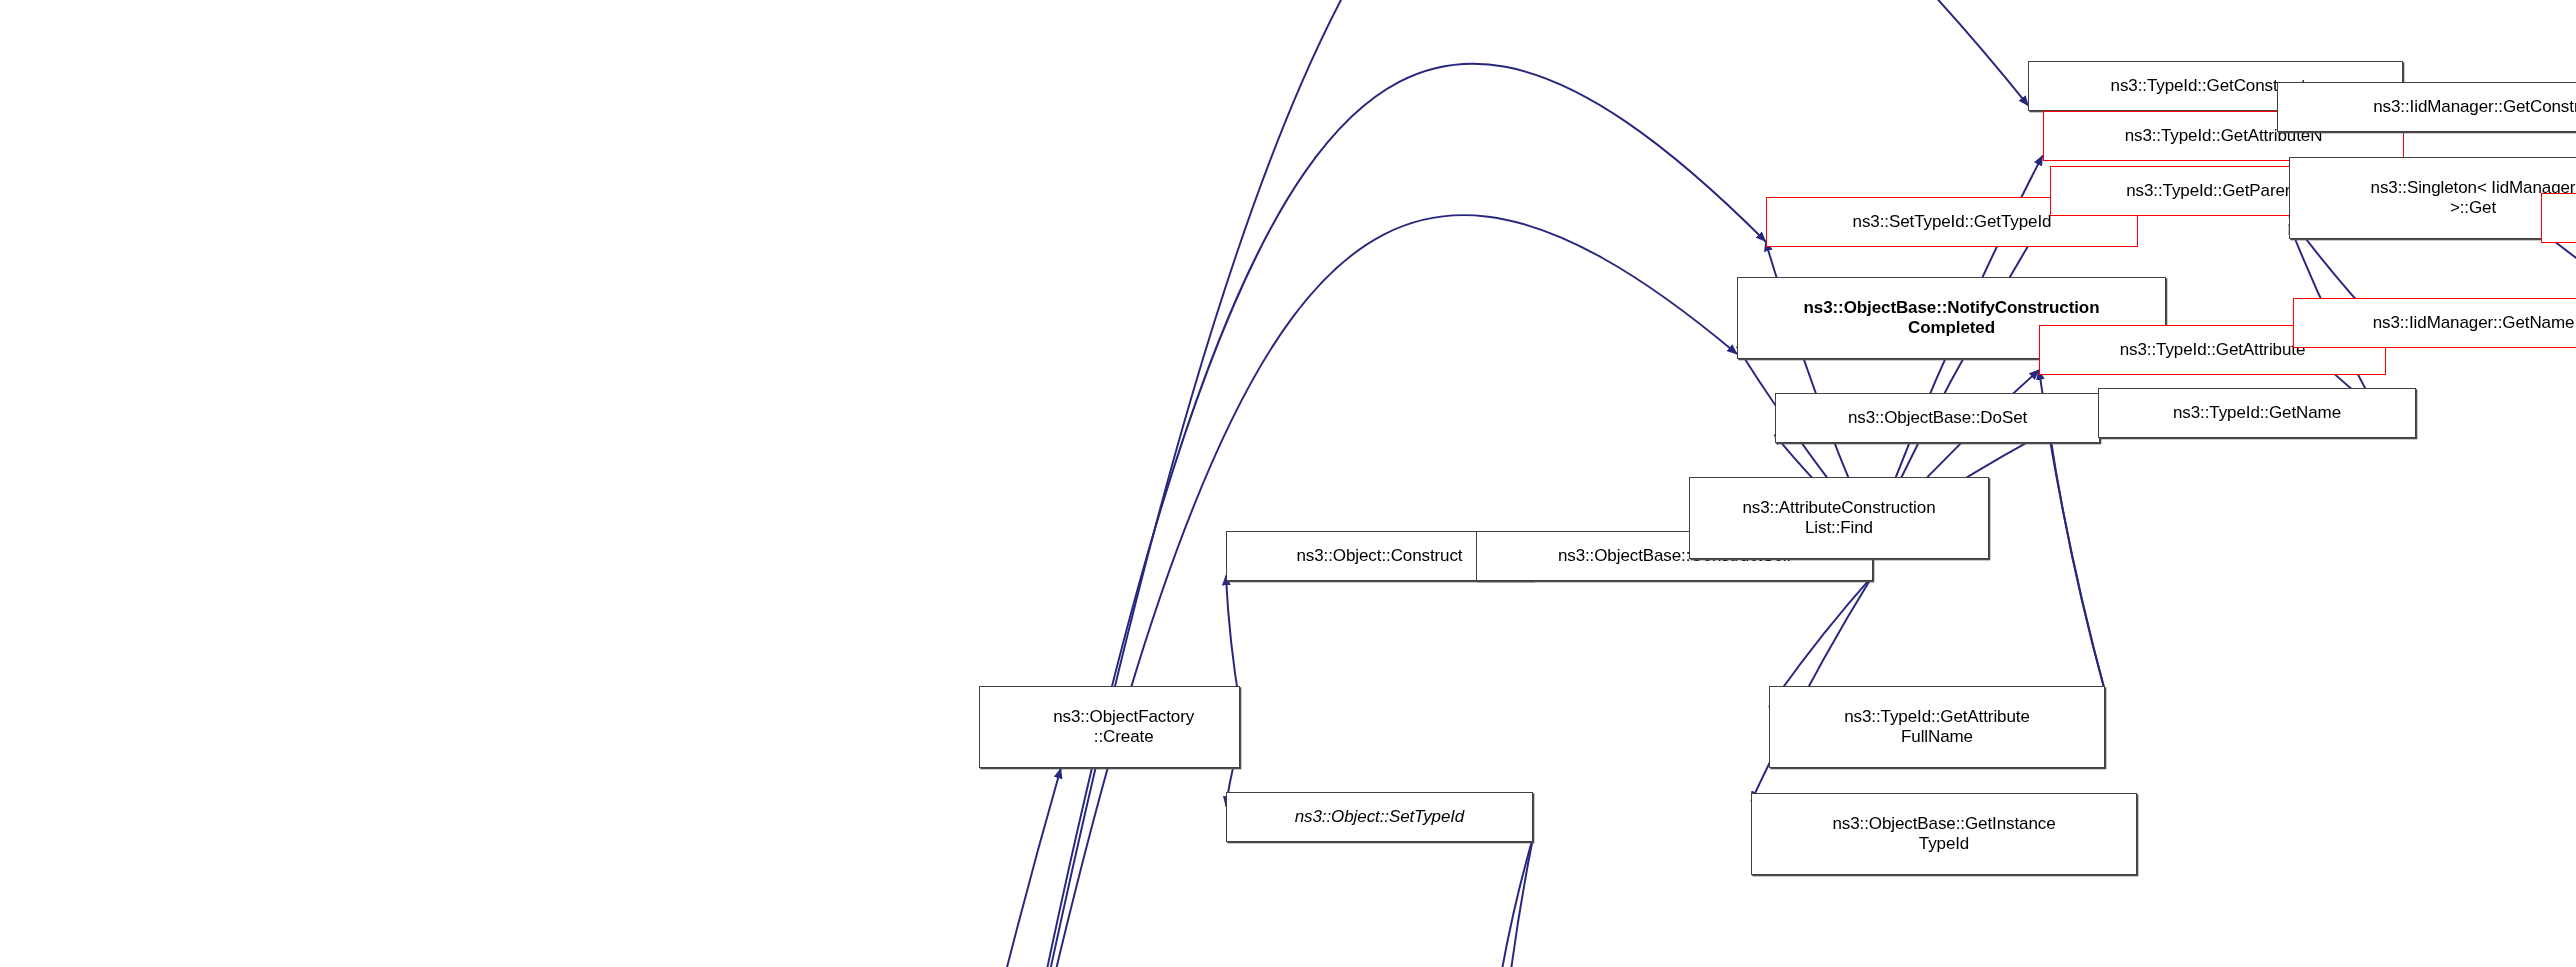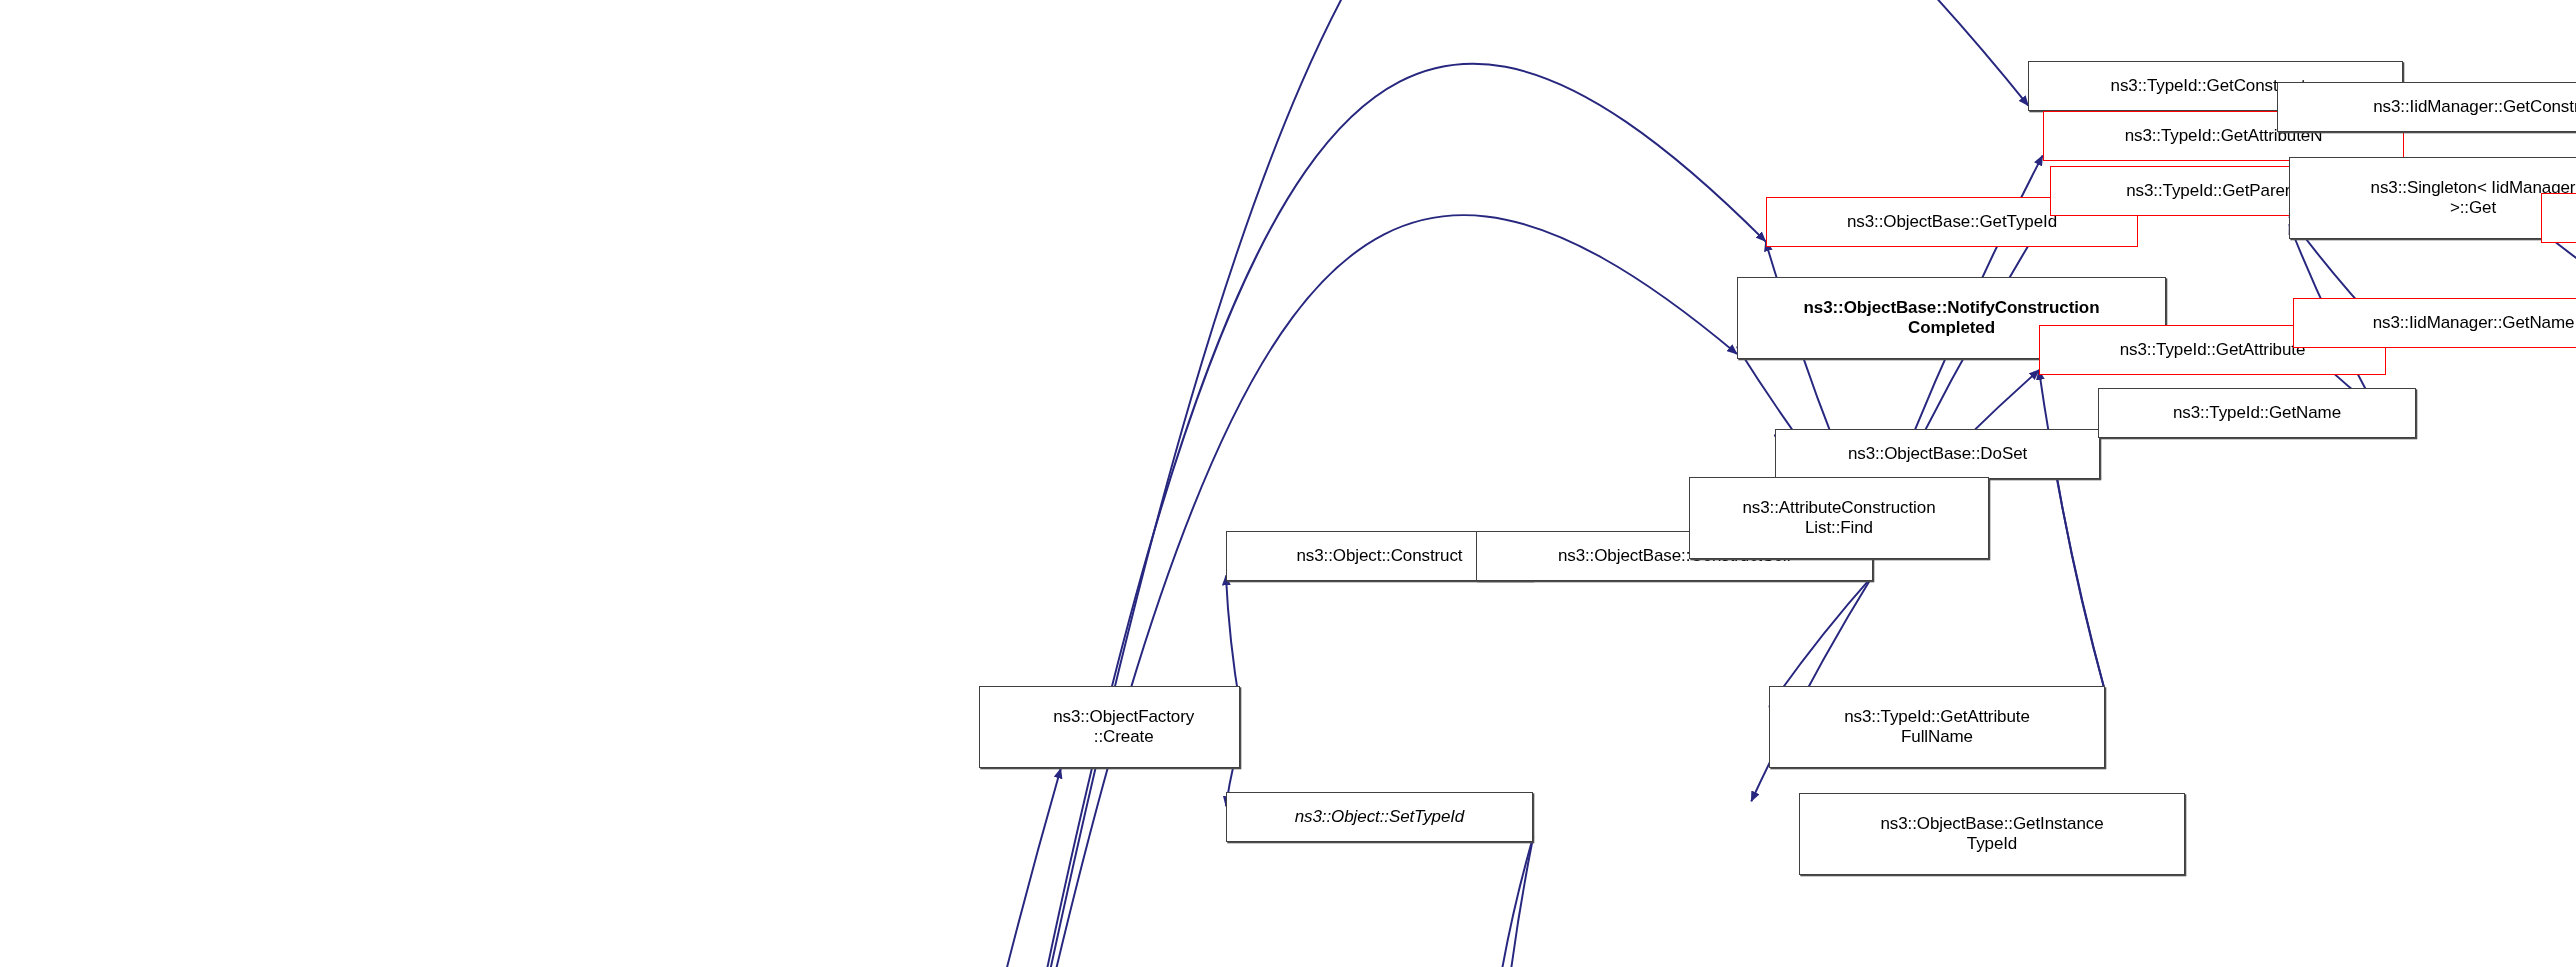--- a/index.html
+++ b/index.html
@@ -124,29 +124,29 @@
         <path d="M 3036 134.88 Q 2937.1728 176.24 2844 229.12" fill="none" stroke="#27277f" stroke-width="2.2" marker-end="url(#arrow)"></path>
         <path d="M 2970 347.84 Q 2904.3096 306.78 2844 258.16" fill="none" stroke="#27277f" stroke-width="2.2" marker-end="url(#arrow)"></path>
       </g>
   </svg>
   <div id="nodes-group">
       <div class="node plain" style="left: 979px; top: 686px; width: 261px; height: 82px; padding-left: 32px;">ns3::ObjectFactory
 ::Create</div>
       <div class="node plain" style="left: 1226px; top: 531px; width: 307px; height: 50px;">ns3::Object::Construct</div>
       <div class="node plain" style="left: 1226px; top: 792px; width: 307px; height: 50px; font-style: italic;">ns3::Object::SetTypeId</div>
       <div class="node plain" style="left: 1476px; top: 531px; width: 397px; height: 50px;">ns3::ObjectBase::ConstructSelf</div>
-      <div class="node red" style="left: 1766px; top: 197px; width: 372px; height: 50px;">ns3::ObjectBase::GetTypeId</div>
+      <div class="node red" style="left: 1766px; top: 197px; width: 372px; height: 50px;">ns3::SetTypeId::GetTypeId</div>
       <div class="node plain" style="left: 1737px; top: 277px; width: 429px; height: 82px; font-weight: bold;">ns3::ObjectBase::NotifyConstruction
 Completed</div>
-      <div class="node plain" style="left: 1775px; top: 393px; width: 325px; height: 50px; margin-top: 36px;">ns3::ObjectBase::DoSet</div>
+      <div class="node plain" style="left: 1775px; top: 393px; width: 325px; height: 50px;">ns3::ObjectBase::DoSet</div>
       <div class="node plain" style="left: 1689px; top: 477px; width: 300px; height: 82px;">ns3::AttributeConstruction
 List::Find</div>
       <div class="node plain" style="left: 1769px; top: 686px; width: 336px; height: 82px;">ns3::TypeId::GetAttribute
 FullName</div>
-      <div class="node plain" style="left: 1751px; top: 793px; width: 386px; height: 82px; margin-left: 48px;">ns3::ObjectBase::GetInstance
+      <div class="node plain" style="left: 1751px; top: 793px; width: 386px; height: 82px;">ns3::ObjectBase::GetInstance
 TypeId</div>
       <div class="node plain" style="left: 2028px; top: 61px; width: 375px; height: 50px;">ns3::TypeId::GetConstructor</div>
       <div class="node red" style="left: 2043px; top: 111px; width: 361px; height: 50px;">ns3::TypeId::GetAttributeN</div>
       <div class="node red" style="left: 2050px; top: 166px; width: 325px; height: 50px;">ns3::TypeId::GetParent</div>
       <div class="node red" style="left: 2039px; top: 325px; width: 347px; height: 50px;">ns3::TypeId::GetAttribute</div>
       <div class="node plain" style="left: 2050px; top: 388px; width: 318px; height: 50px; margin-left: 48px;">ns3::TypeId::GetName</div>
       <div class="node plain" style="left: 2277px; top: 82px; width: 436px; height: 50px;">ns3::IidManager::GetConstructor</div>
       <div class="node plain" style="left: 2289px; top: 157px; width: 368px; height: 82px;">ns3::Singleton&lt; IidManager
 &gt;::Get</div>
       <div class="node red" style="left: 2293px; top: 298px; width: 361px; height: 50px;">ns3::IidManager::GetName</div>

